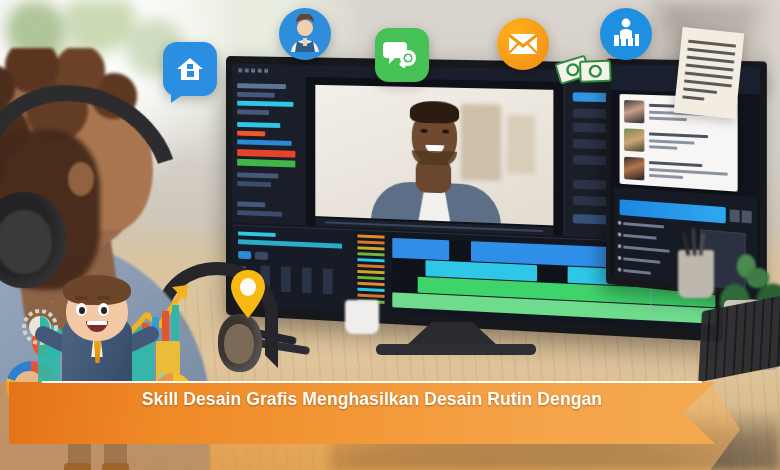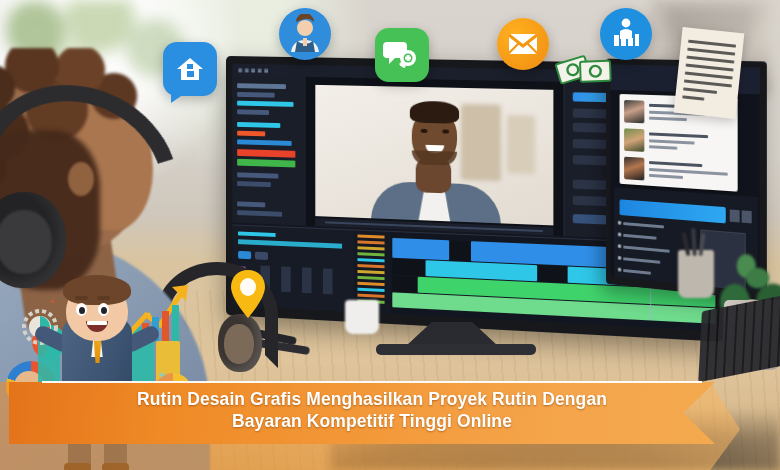--- a/index.html
+++ b/index.html
@@ -533,18 +533,17 @@
     <div class="abs spark" style="left:140px;top:36px;width:6px;height:6px;clip-path:polygon(50% 0,60% 40%,100% 50%,60% 60%,50% 100%,40% 60%,0 50%,40% 40%);"></div>
     <div class="abs spark" style="left:44px;top:24px;width:5px;height:5px;background:#e8542f;clip-path:polygon(50% 0,60% 40%,100% 50%,60% 60%,50% 100%,40% 60%,0 50%,40% 40%);"></div>
     <div class="abs spark" style="left:152px;top:96px;width:8px;height:8px;background:#6fd3e8;clip-path:polygon(50% 0,60% 40%,100% 50%,60% 60%,50% 100%,40% 60%,0 50%,40% 40%);"></div>
   </div>
 
   <div class="abs" id="ribbon-wrap">
     <div class="abs" id="ribbon-lower"></div>
     <div class="abs" id="ribbon"></div>
     <div class="abs" id="ribbon-topline"></div>
     <div class="abs" id="ribbon-text">
-      <div>Rutin Desain Grafis Menghasilkan Proyek Rutin Dengan</div>
-      <div>Bayaran Kompetitif Tinggi Online</div>
+      <div>Skill Desain Grafis Menghasilkan Desain Rutin Dengan</div>
     </div>
   </div>
 
 </div>
 
 </body></html>

